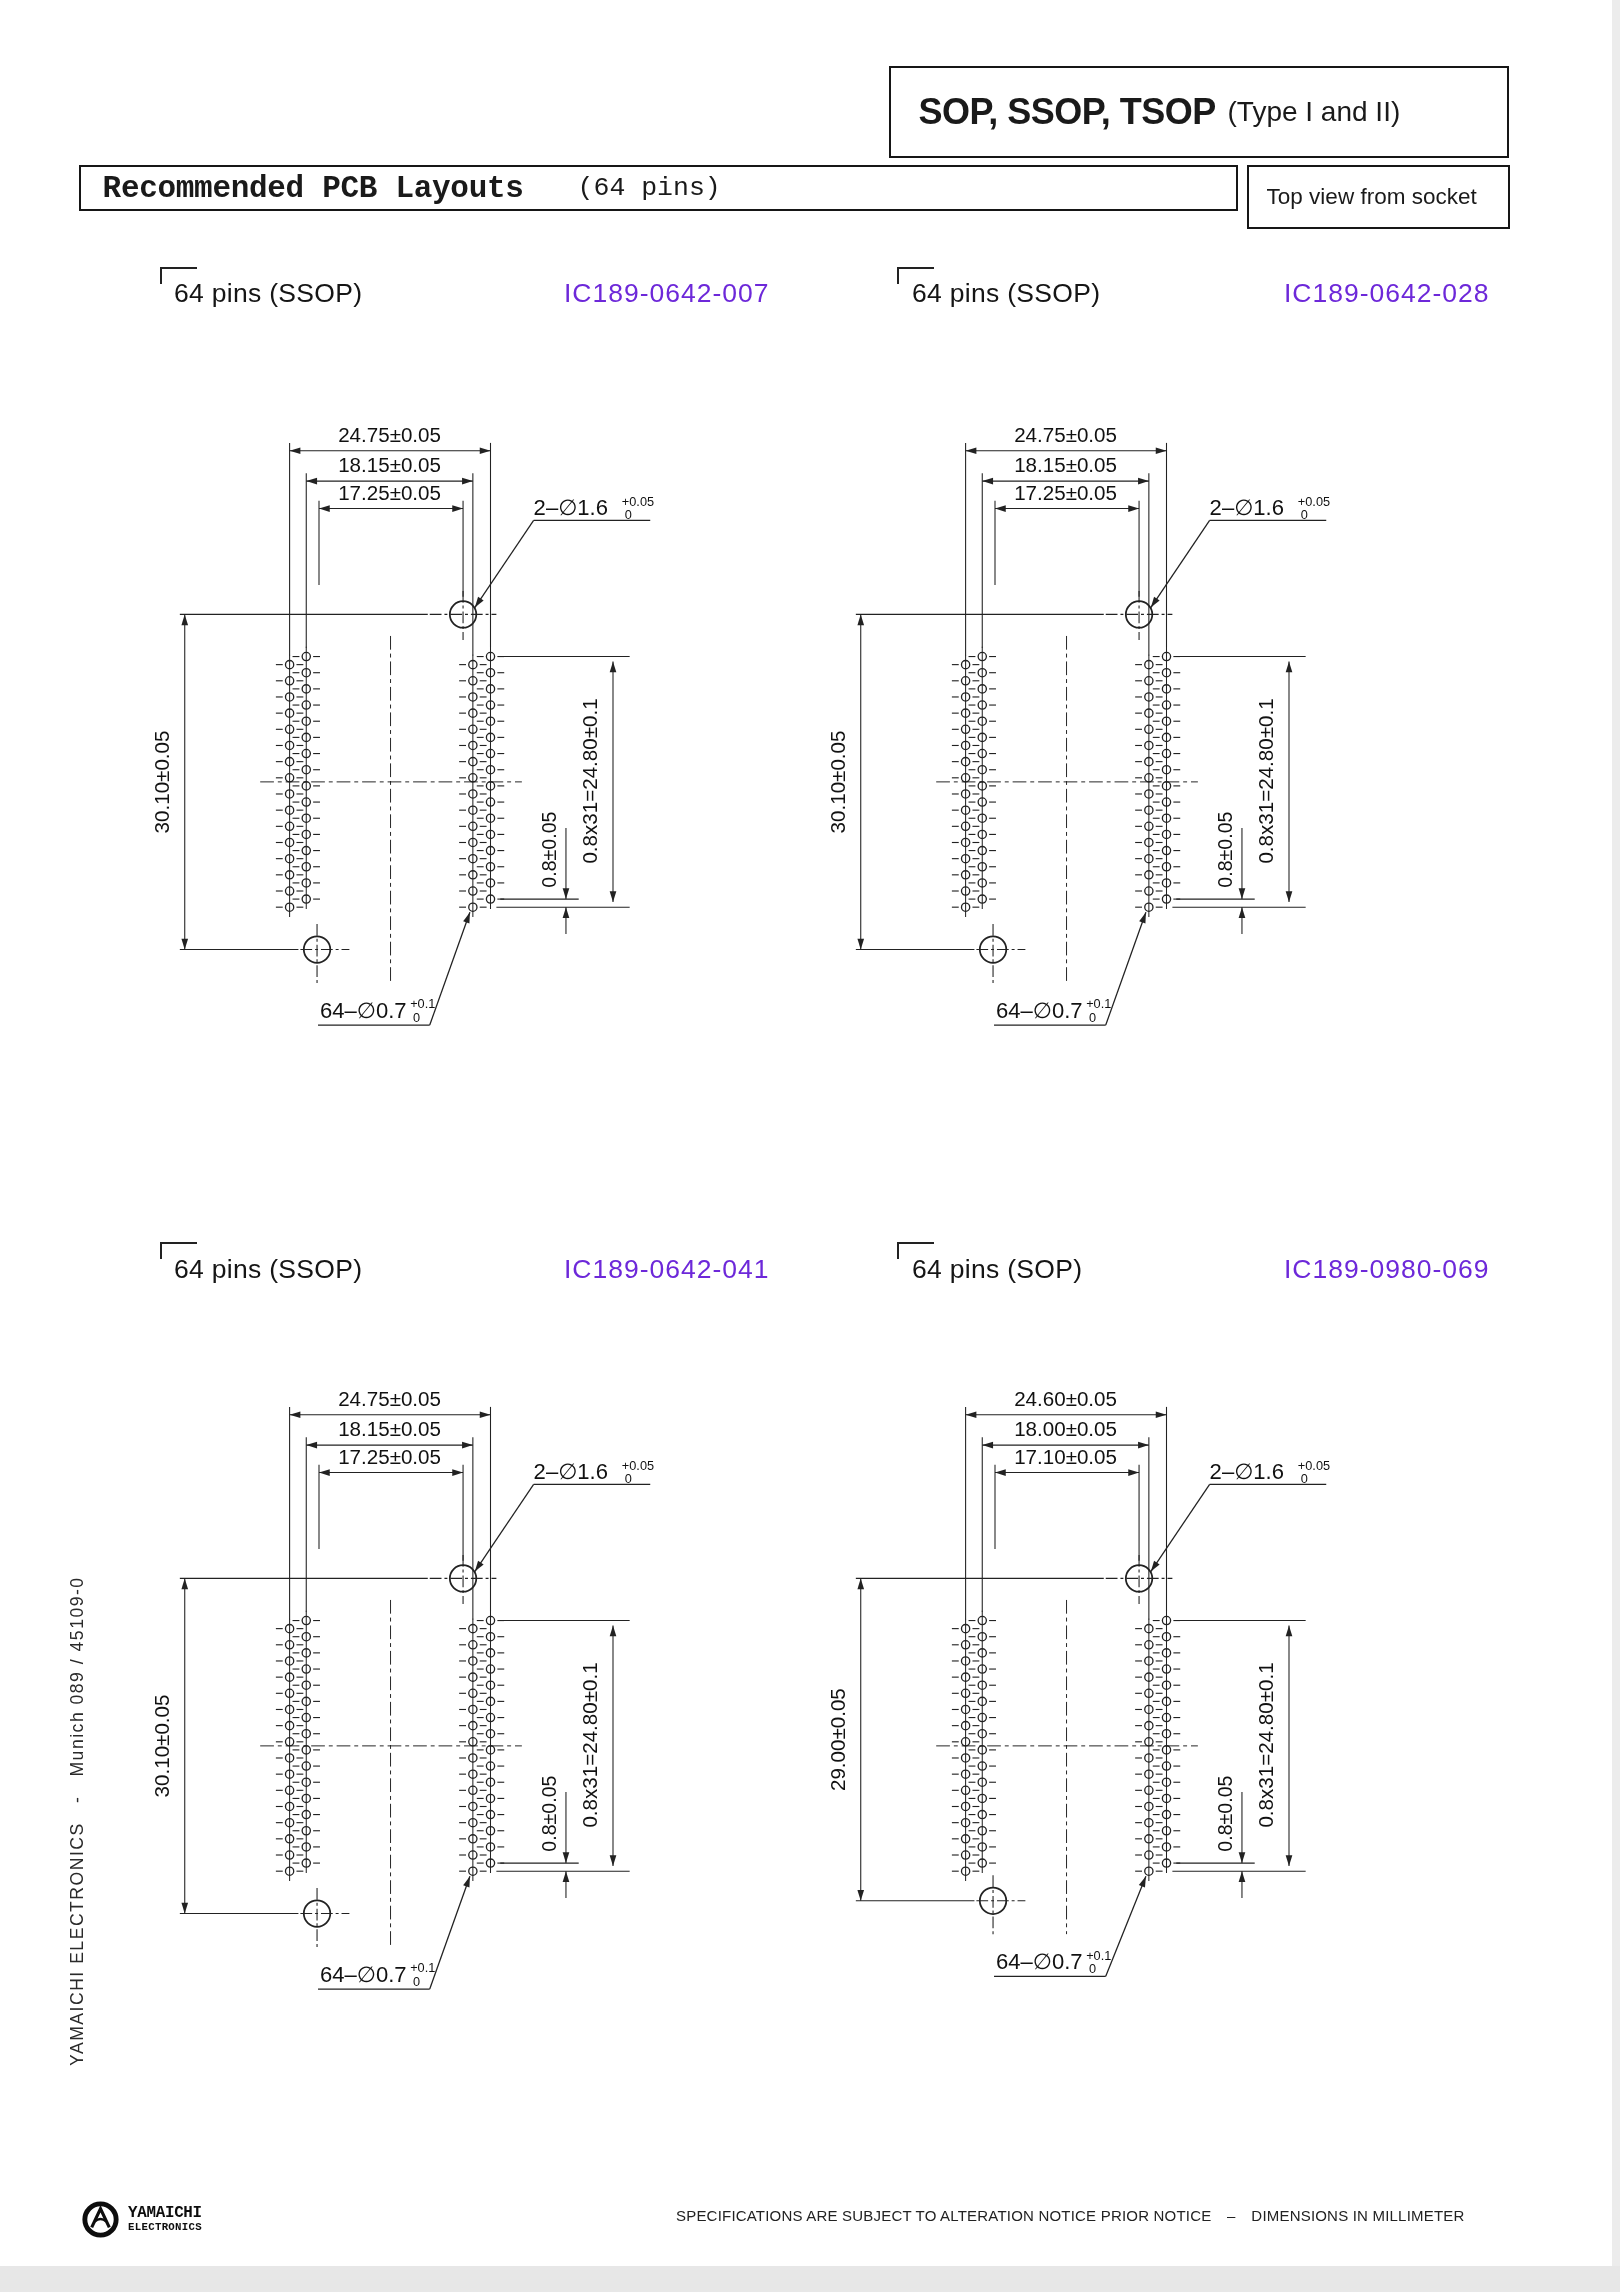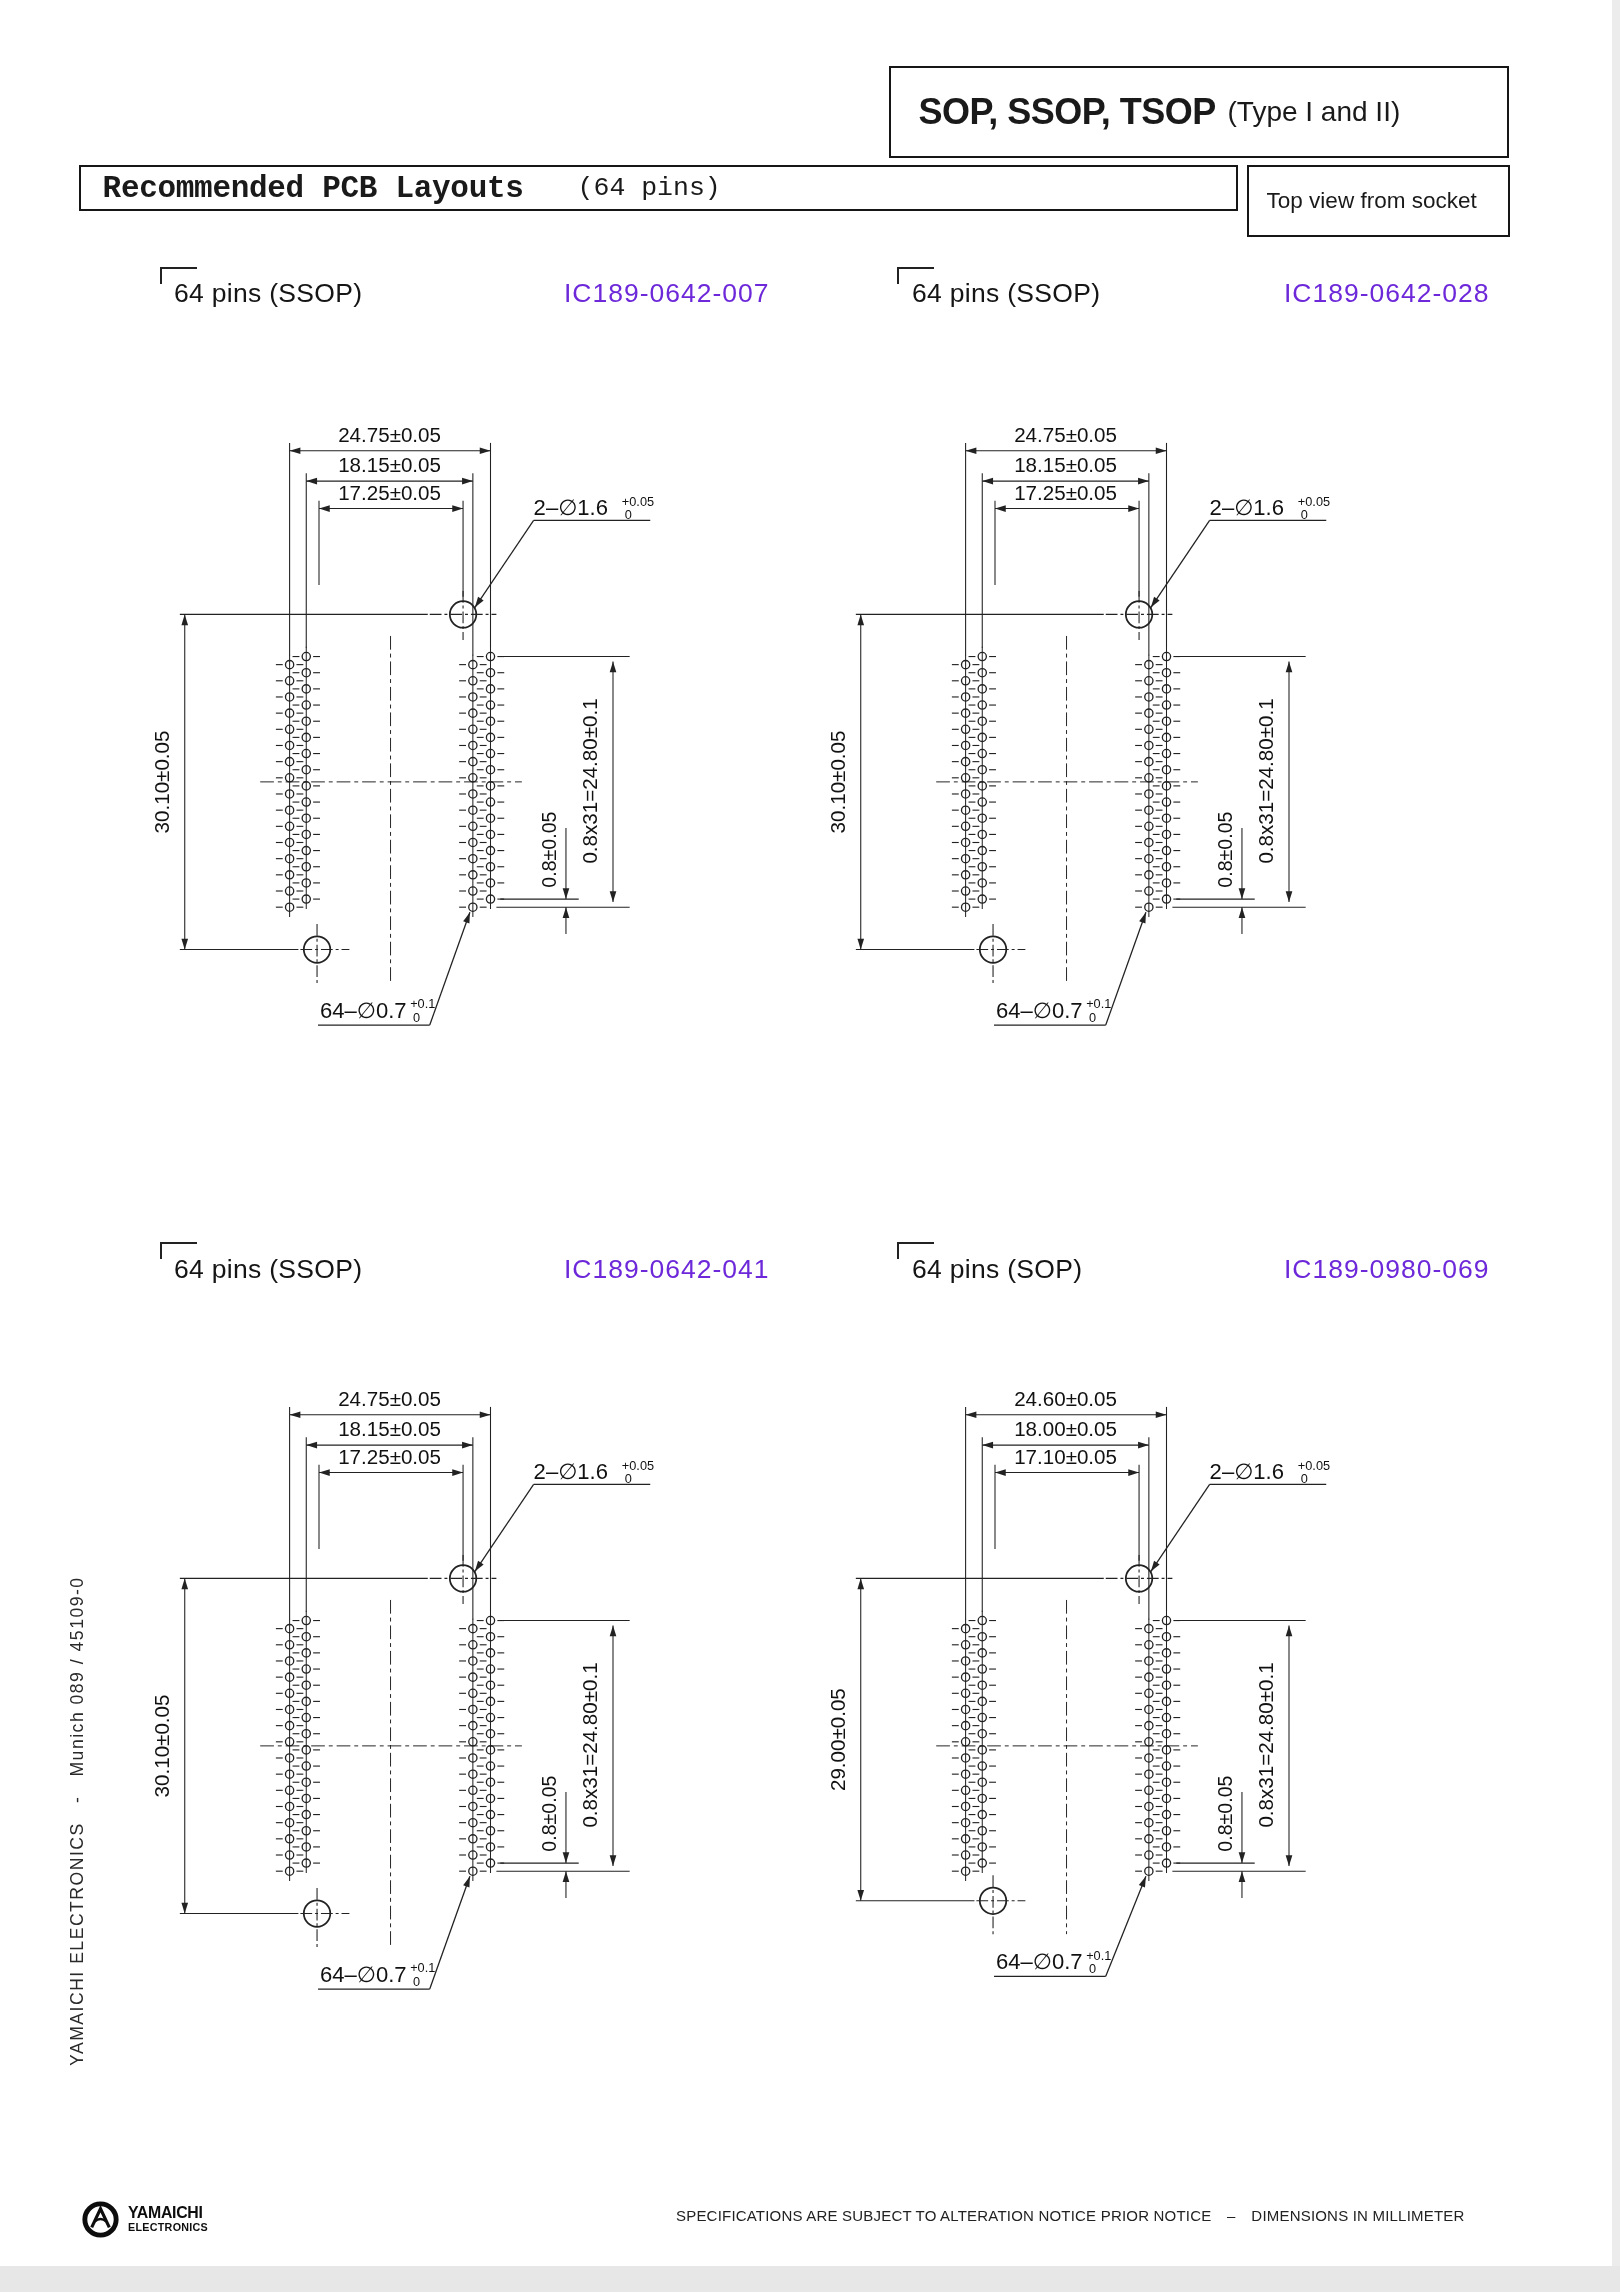--- a/index.html
+++ b/index.html
@@ -12,21 +12,21 @@
   .t-pkg{font-size:36px;font-weight:700;letter-spacing:-0.5px;white-space:nowrap;}
   .t-pkg-sub{font-size:28px;font-weight:500;margin-left:11.8px;white-space:nowrap;}
   .t-sec{font-size:31px;font-weight:700;letter-spacing:-0.3px;white-space:nowrap;}
   .t-sec-sub{font-size:26.5px;font-weight:500;margin-left:54px;white-space:nowrap;}
   .t-view{font-size:22.5px;font-weight:500;white-space:nowrap;}
   .cell-title{position:absolute;font-size:26.5px;font-weight:500;letter-spacing:0.3px;white-space:nowrap;color:#151515;}
   .cell-part{position:absolute;font-size:26.5px;font-weight:500;letter-spacing:1px;white-space:nowrap;color:#6d28d9;}
   .bracket{position:absolute;width:35px;height:14.7px;border-left:2px solid #222;border-top:2px solid #222;}
   .sidebar-v{position:absolute;transform:rotate(-90deg);transform-origin:0 0;font-size:17.6px;
              letter-spacing:1.5px;color:#2a2a2a;white-space:pre;}
-  .footer-logo{position:absolute;display:flex;align-items:center;}
+  .footer-logo{position:absolute;display:flex;align-items:center;font-family:Liberation Mono, monospace;}
   .logo-text{margin-left:4.9px;transform:scaleX(.95);transform-origin:left center;}
   .logo-l1{font-size:16.7px;font-weight:900;letter-spacing:-0.3px;line-height:16.7px;color:#0d0d0d;}
   .logo-l2{font-size:11.3px;font-weight:900;letter-spacing:0.3px;line-height:11.8px;color:#0d0d0d;}
   .footer-note{position:absolute;font-size:15px;letter-spacing:0.2px;color:#222;white-space:nowrap;}
   .footer-note .sep{margin:0 15.7px;}
   .edge-r{position:absolute;right:0;top:0;width:7.8px;height:100%;background:#ececec;}
   .edge-b{position:absolute;left:0;bottom:0;width:100%;height:27.4px;background:#e7e7e7;}
   svg text{fill:#111;font-family:"Liberation Sans","DejaVu Sans",sans-serif;}
   .dwg{position:absolute;}
 </style>
@@ -36,21 +36,21 @@
 <div class="page">
 
   <div class="hbox" style="left:889px;top:66px;width:620px;height:92px;padding-left:27.4px;">
     <span class="t-pkg">SOP, SSOP, TSOP</span>
     <span class="t-pkg-sub">(Type I and II)</span>
   </div>
   <div class="hbox" style="left:79px;top:165px;width:1159px;height:46px;padding-left:21.6px;font-family:Liberation Mono, monospace;">
     <span class="t-sec">Recommended PCB Layouts</span>
     <span class="t-sec-sub">(64 pins)</span>
   </div>
-  <div class="hbox" style="left:1247px;top:165px;width:263px;height:72px;padding-left:17.6px;align-items:center;">
+  <div class="hbox" style="left:1247px;top:165px;width:263px;height:64px;padding-left:17.6px;align-items:center;">
     <span class="t-view">Top view from socket</span>
   </div>
 
   <div class="bracket" style="left:160px;top:267px;"></div>
   <div class="cell-title" style="left:174px;top:278px;">64 pins (SSOP)</div>
   <div class="cell-part" style="left:564px;top:278px;">IC189-0642-007</div>
 
   <div class="bracket" style="left:897px;top:267px;"></div>
   <div class="cell-title" style="left:912px;top:278px;">64 pins (SSOP)</div>
   <div class="cell-part" style="left:1284px;top:278px;">IC189-0642-028</div>

